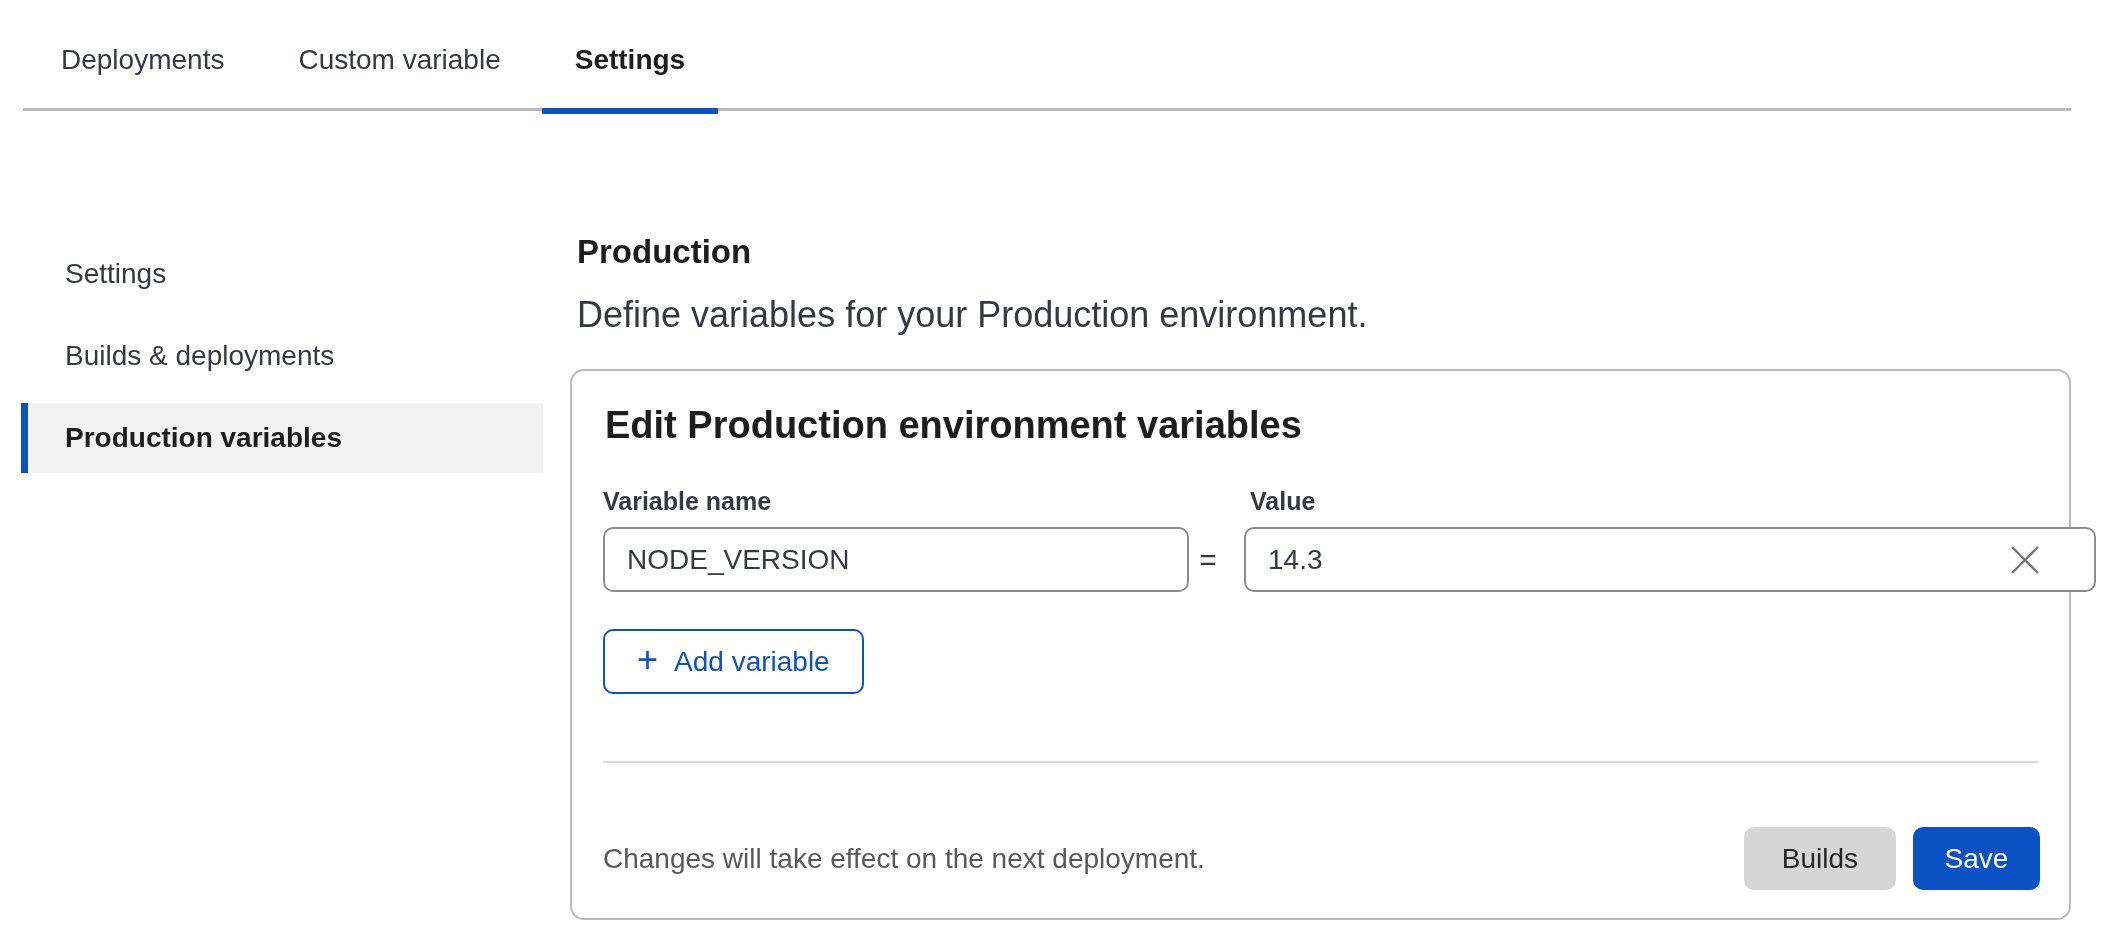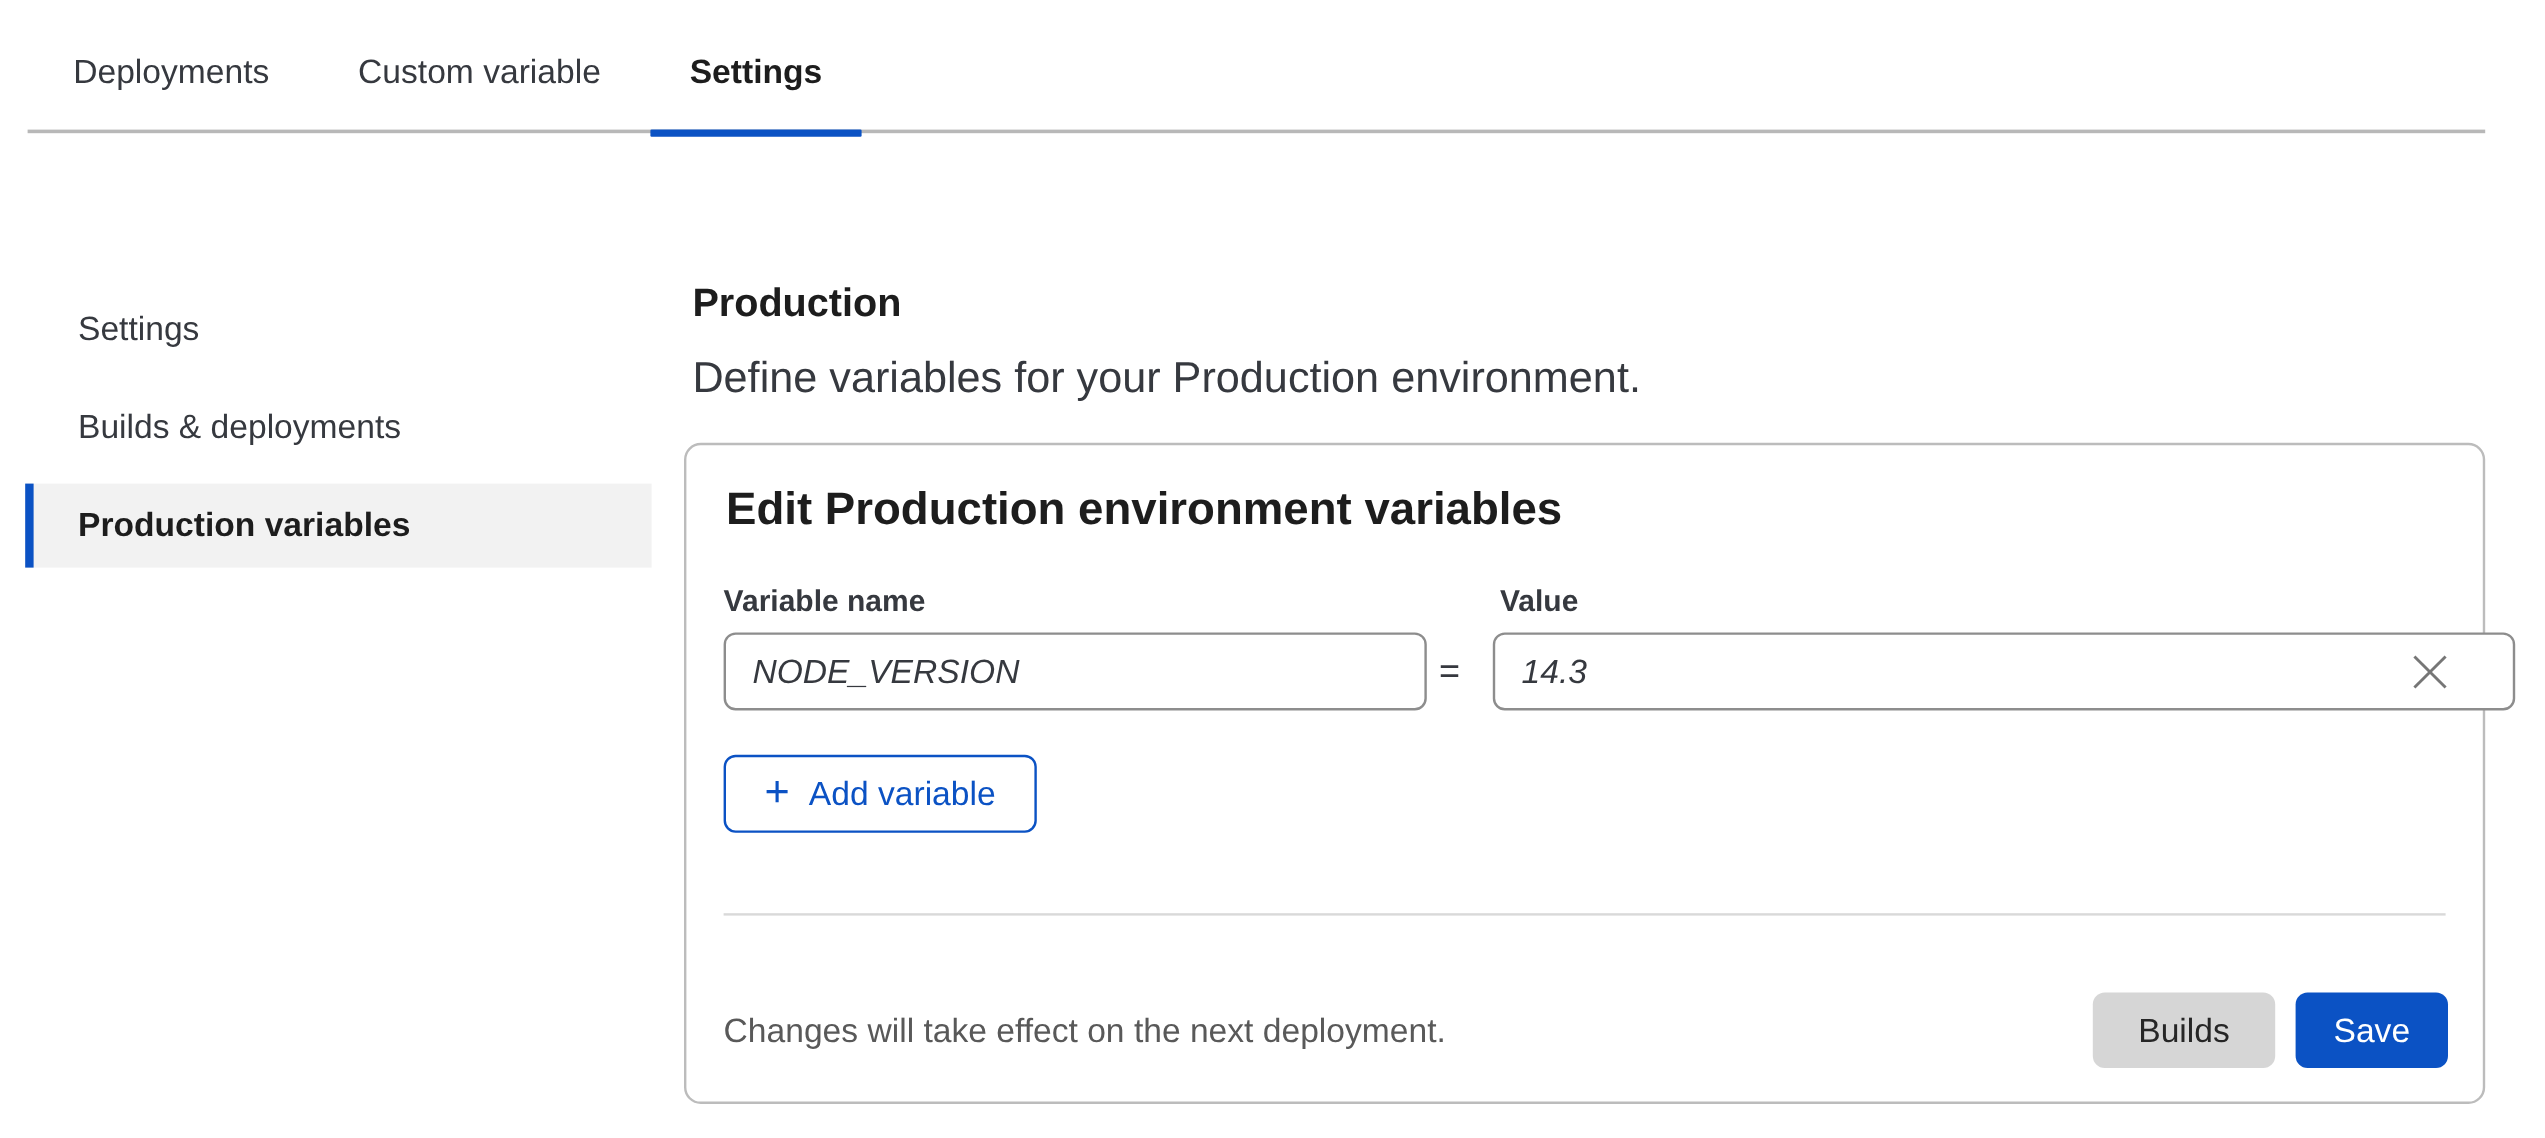--- a/index.html
+++ b/index.html
@@ -134,21 +134,20 @@
     top: 156px;
     height: 65px;
     border: 2px solid #8d8d8d;
     border-radius: 10px;
     padding: 0 22px;
     font-size: 28px;
     color: #36393f;
     font-family: "Liberation Sans", sans-serif;
     background: #ffffff;
     outline: none;
-    font-style: italic;
   }
   .input-name  { left: 31px;  width: 586px; }
   .input-value { left: 672px; width: 852px; }
 
   .equals {
     position: absolute;
     left: 616px;
     top: 156px;
     width: 40px;
     height: 65px;

